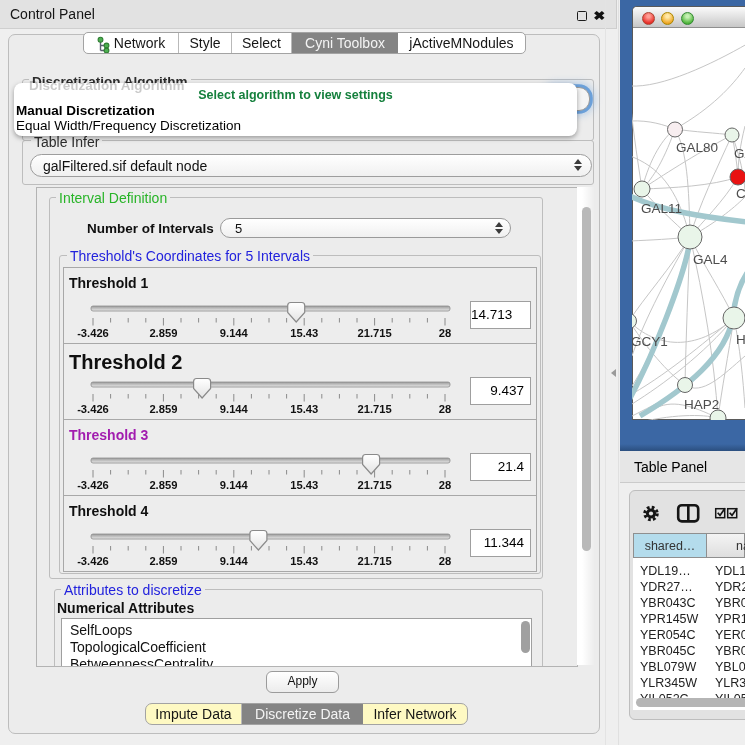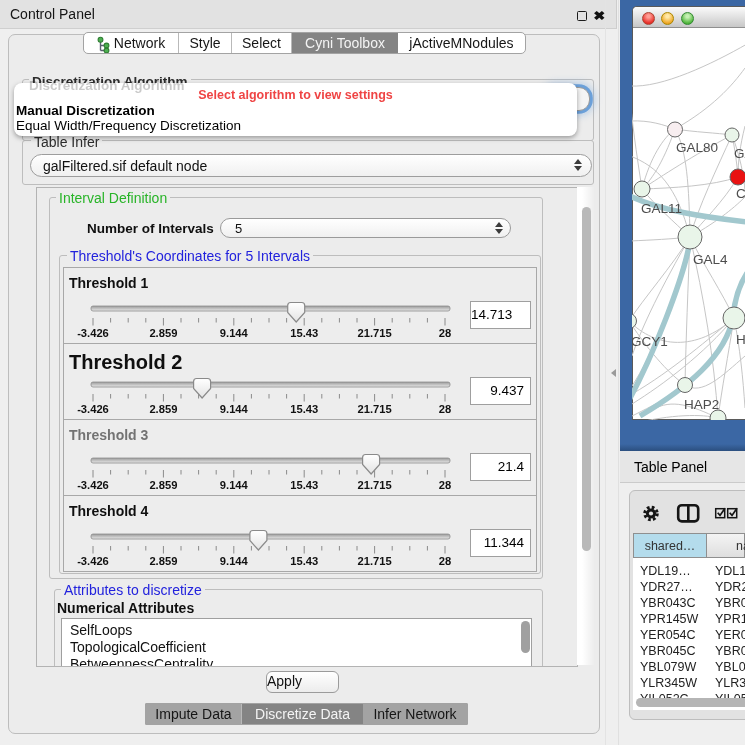--- a/index.html
+++ b/index.html
@@ -34,21 +34,21 @@
 
 <div class="abs" style="left:22px;top:79px;width:570px;height:60px;border:1px solid #bdbdbd;border-radius:3px"></div>
 <div class="grouplab" style="left:29px;top:74px;font-size:13.5px;font-weight:bold;color:#2d2d2d">Discretization Algorithm</div>
 
 <div class="abs" style="left:545px;top:87px;width:43px;height:22px;border-radius:11px;background:#f4f4f4;border:1px solid #9b9b9b;box-shadow:0 0 0 2.8px rgba(92,150,214,0.85), 0 0 7px 5px rgba(120,170,225,0.4)"></div>
 <div class="tri-up abs" style="left:568px;top:93px;opacity:.55"></div>
 <div class="tri-dn abs" style="left:568px;top:100px;opacity:.55"></div>
 
 <div class="abs" style="left:14px;top:83px;width:563px;height:53px;background:#fff;border-radius:8px;box-shadow:0 2px 5px rgba(0,0,0,0.35);z-index:30">
   <div style="position:absolute;left:15px;top:-5px;font-size:13.5px;font-weight:bold;color:rgba(45,45,45,0.25);white-space:nowrap">Discretization Algorithm</div>
-  <div style="position:absolute;left:0;top:5px;width:100%;text-align:center;font-size:12.5px;font-weight:bold;color:#ef4444">Select algorithm to view settings</div>
+  <div style="position:absolute;left:0;top:5px;width:100%;text-align:center;font-size:12.5px;font-weight:bold;color:#15803d">Select algorithm to view settings</div>
   <div style="position:absolute;left:2px;top:20px;font-size:13.5px;font-weight:bold;color:#000">Manual Discretization</div>
   <div style="position:absolute;left:2px;top:35px;font-size:13.5px;color:#000">Equal Width/Frequency Discretization</div>
 </div>
 
 <div class="abs" style="left:22px;top:140px;width:570px;height:43px;border:1px solid #bdbdbd;border-radius:3px"></div>
 <div class="grouplab" style="left:31px;top:134px;font-size:14px;color:#2d2d2d">Table Infer</div>
 <div class="abs" style="left:30px;top:154px;width:562px;height:23px;border-radius:12px;background:linear-gradient(#ffffff,#f0f0f0);border:1px solid #9d9d9d;box-sizing:border-box">
   <div style="position:absolute;left:12px;top:3px;font-size:14px;color:#111">galFiltered.sif default node</div>
   <div class="tri-up" style="position:absolute;right:9px;top:4px"></div>
   <div class="tri-dn" style="position:absolute;right:9px;top:11px"></div>
@@ -157,21 +157,21 @@
           <linearGradient id="th0" x1="0" y1="0" x2="0" y2="1">
             <stop offset="0" stop-color="#ffffff"></stop>
             <stop offset="1" stop-color="#e3e3e3"></stop>
           </linearGradient>
         </defs>
         <path d="M127.6,37.5 L127.6,44.5 L136.1,54 L144.6,44.5 L144.6,37.5 Q144.6,34.5 141.6,34.5 L130.6,34.5 Q127.6,34.5 127.6,37.5 Z" fill="url(#th0)" stroke="#8a8a8a" stroke-width="1.2" transform="translate(2,0)"></path>
       </svg>
       <div style="position:absolute;left:406px;top:33px;width:61px;height:28px;background:#fff;border:1.5px solid #9f9f9f;box-sizing:border-box;font-size:13.5px;color:#000;text-align:right;line-height:25px;padding-right:6px">9.437</div>
     </div>
     <div class="abs" style="left:26px;top:231px;width:474px;height:77px;border:1px solid #a8a8a8;background:#ededed;box-sizing:border-box">
-      <div style="position:absolute;left:5px;top:7px;font-size:14px;font-weight:bold;color:#737373">Threshold 3</div>
+      <div style="position:absolute;left:5px;top:7px;font-size:14px;font-weight:bold;color:#a21caf">Threshold 3</div>
       <svg style="position:absolute;left:0;top:0" width="472" height="74" viewBox="0 0 472 74">
         <rect x="27.0" y="38" width="359.0" height="5" rx="2" fill="url(#trk2)" stroke="#8d8d8d" stroke-width="0.8"></rect>
         <g stroke="#8a8a8a" stroke-width="1" transform="translate(2,0)">
           <line x1="27.0" y1="50" x2="27.0" y2="57.5"></line>
           <line x1="44.6" y1="50" x2="44.6" y2="54.5"></line>
           <line x1="62.2" y1="50" x2="62.2" y2="54.5"></line>
           <line x1="79.8" y1="50" x2="79.8" y2="54.5"></line>
           <line x1="97.4" y1="50" x2="97.4" y2="57.5"></line>
           <line x1="115.0" y1="50" x2="115.0" y2="54.5"></line>
           <line x1="132.6" y1="50" x2="132.6" y2="54.5"></line>
@@ -268,23 +268,23 @@
       <div style="position:absolute;left:8px;top:3px;font-size:14px;color:#111">SelfLoops</div>
       <div style="position:absolute;left:8px;top:20px;font-size:14px;color:#111">TopologicalCoefficient</div>
       <div style="position:absolute;left:8px;top:37px;font-size:14px;color:#111">BetweennessCentrality</div>
       <div style="position:absolute;left:459px;top:2px;width:9px;height:32px;background:#a0a0a0;border-radius:4.5px"></div>
     </div>
   </div>
 
 <div class="abs" style="left:577px;top:187px;width:17px;height:478px;background:linear-gradient(to right,#ffffff 30%,#ededed)"></div>
 <div class="abs" style="left:582px;top:207px;width:9px;height:344px;background:#b9b9b9;border-radius:5px"></div>
 
-<div class="abs" style="left:266px;top:671px;width:71px;height:20px;border:1px solid #9b9b9b;border-radius:6px;background:linear-gradient(#ffffff,#ececec);text-align:left;font-size:14px;color:#111;line-height:19px">Apply</div>
-
-<div class="abs" style="left:145px;top:703px;width:321px;height:20px;background:#a3a3a3;border:1px solid #a3a3a3;border-radius:1px;overflow:hidden;display:flex">
+<div class="abs" style="left:266px;top:671px;width:71px;height:20px;border:1px solid #9b9b9b;border-radius:6px;background:linear-gradient(#ffffff,#ececec);text-align:center;font-size:12px;color:#111;line-height:19px">Apply</div>
+
+<div class="abs" style="left:145px;top:703px;width:321px;height:20px;background:#fef9c3;border:1px solid #a3a3a3;border-radius:7px;overflow:hidden;display:flex">
   <div style="width:95px;border-right:1px solid #b9b9b9;display:flex;align-items:center;justify-content:center;font-size:14px;color:#161616">Impute Data</div>
   <div style="width:121px;background:#848484;color:#f4f4f4;display:flex;align-items:center;justify-content:center;font-size:14px">Discretize Data</div>
   <div style="flex:1;display:flex;align-items:center;justify-content:center;font-size:14px;color:#161616">Infer Network</div>
 </div>
 
 <div class="abs" style="left:605px;top:0;width:1px;height:745px;background:#e3e3e3"></div>
 <div class="abs" style="left:618px;top:0;width:1px;height:745px;background:#e0e0e0"></div>
 <div class="abs" style="left:611px;top:369px;width:0;height:0;border-top:4px solid transparent;border-bottom:4px solid transparent;border-right:5px solid #9a9a9a"></div>
 
 <div class="abs" style="left:620px;top:0;width:125px;height:451px;background:#3b67a4"></div>

